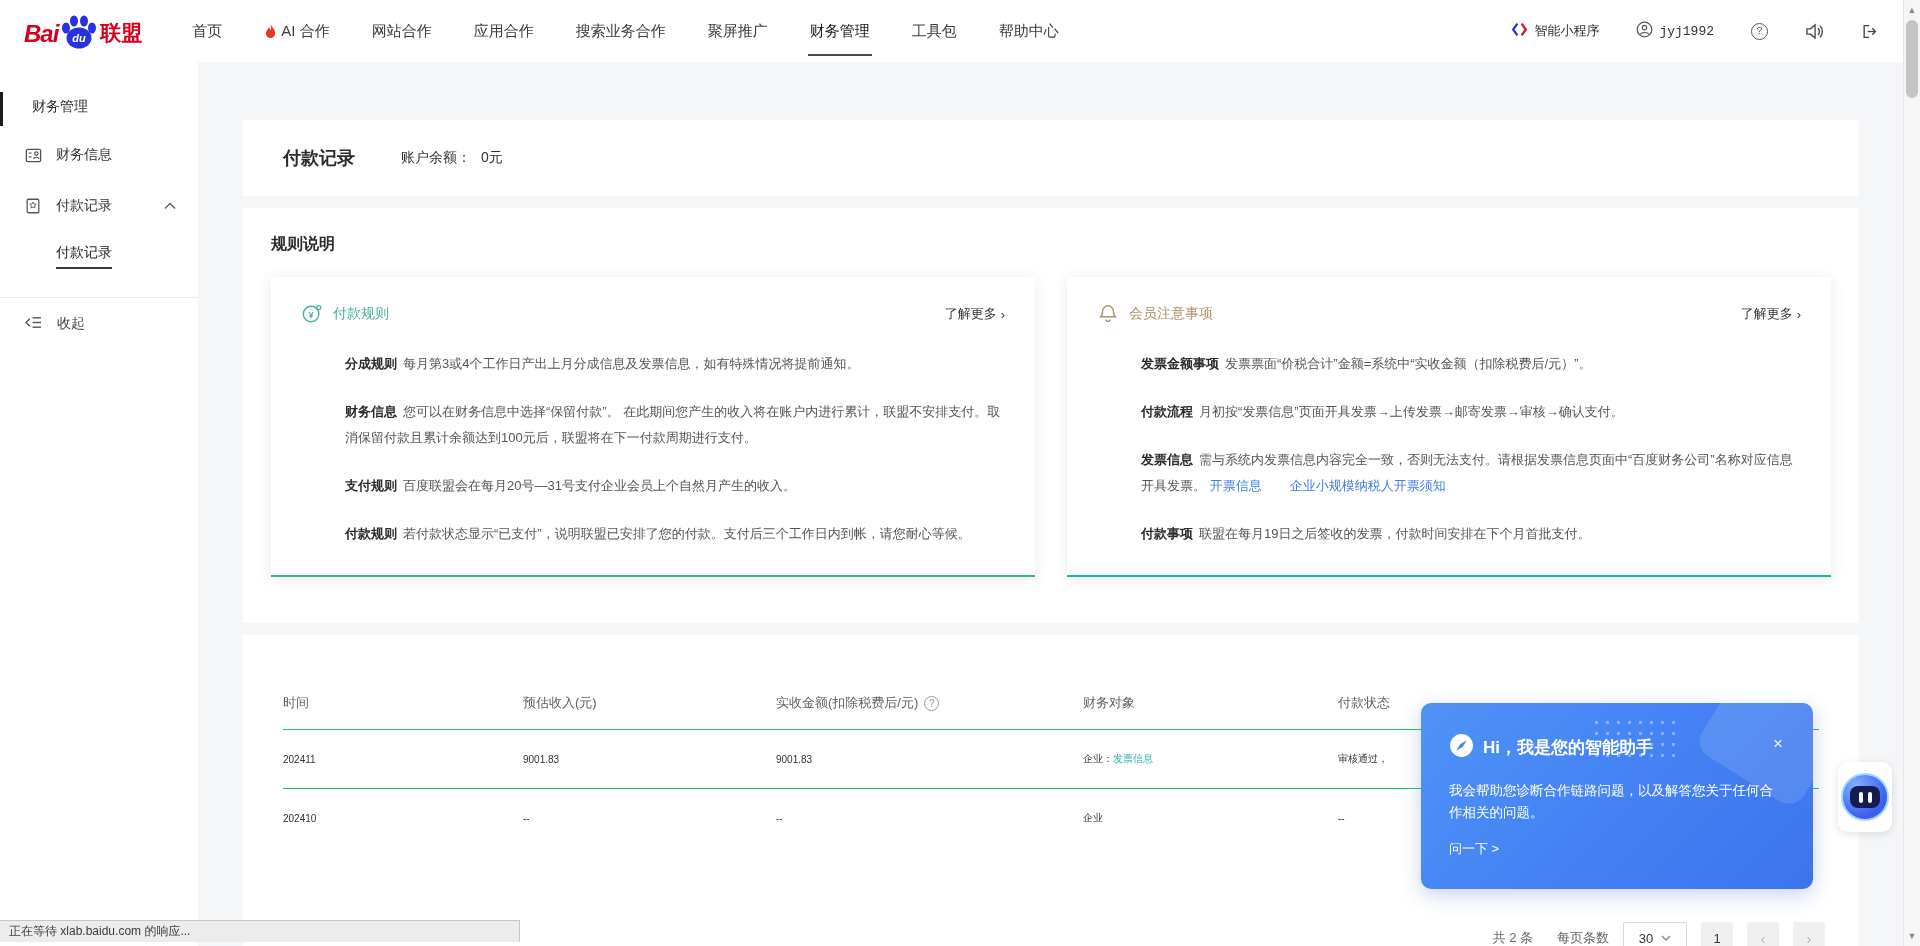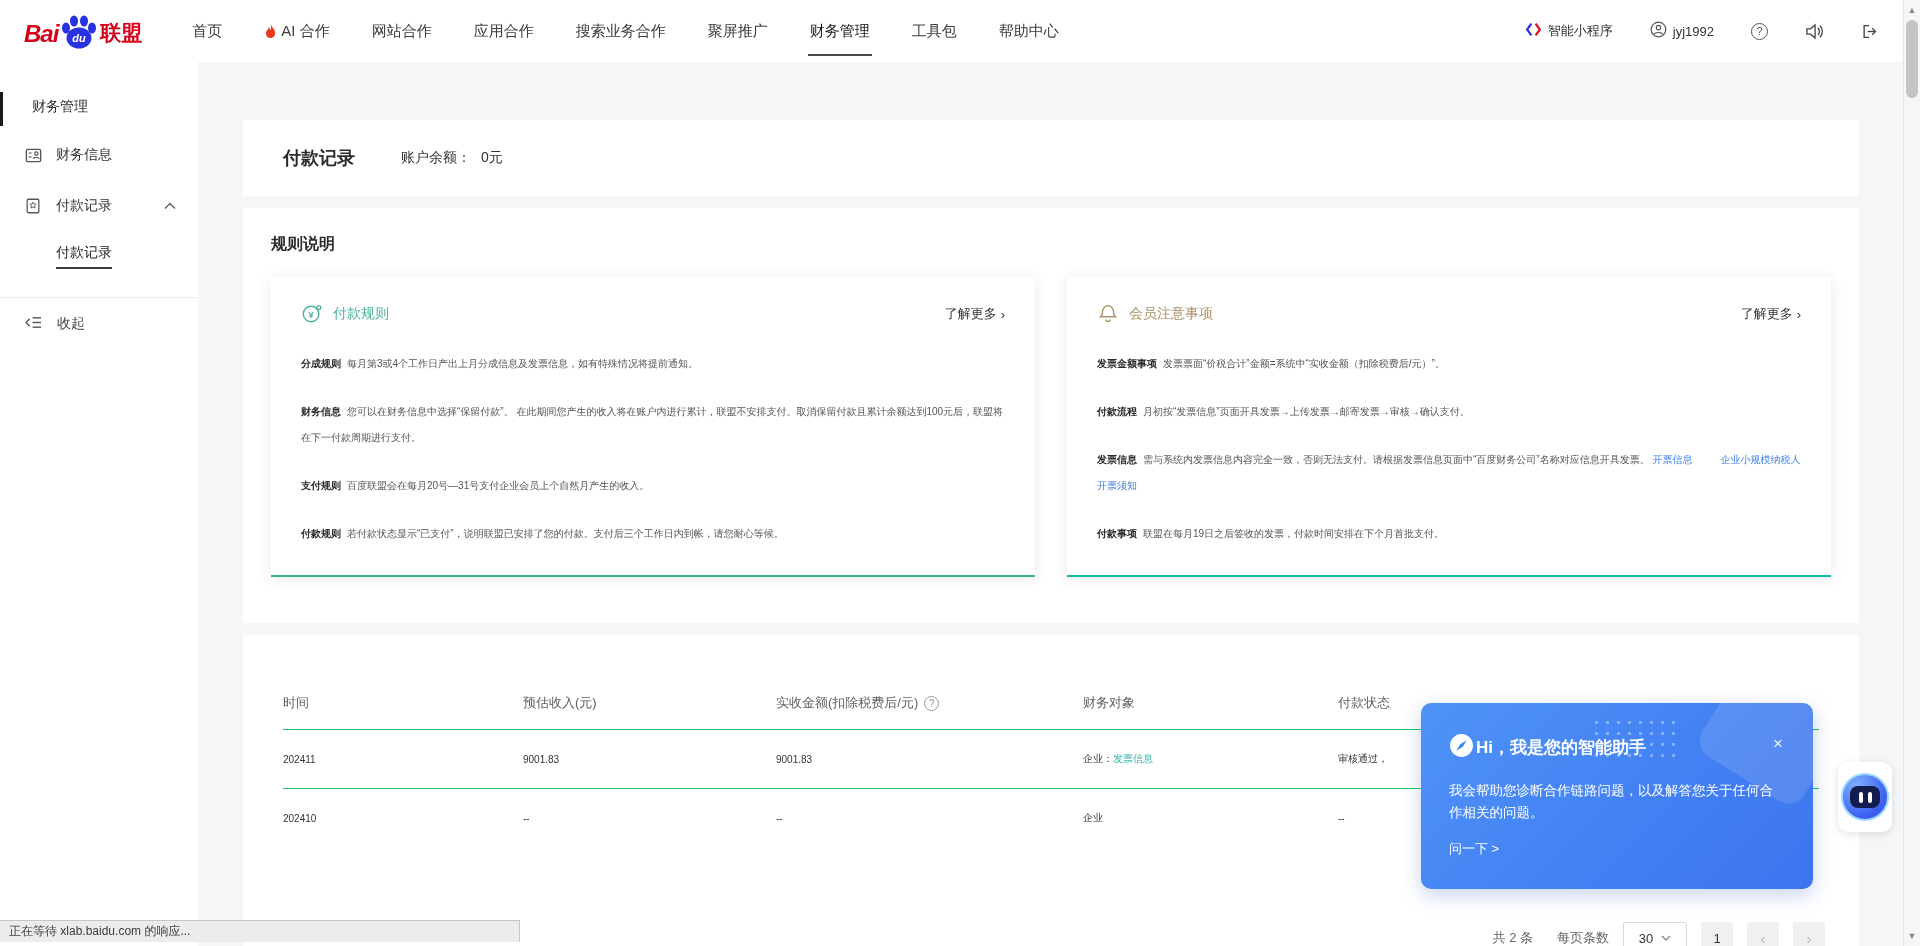--- a/index.html
+++ b/index.html
@@ -24,21 +24,21 @@
   .nav-item {
     position:relative; height:62px; display:flex; align-items:center;
     padding:0 2px; margin-right:38px; font-size:15px; color:#3c3c3c; cursor:pointer;
     white-space:nowrap;
   }
   .nav-item.active { color:#1a1a1a; }
   .nav-item.active::after {
     content:""; position:absolute; left:0; right:0; bottom:6px; height:2px; background:#4a4a4a;
   }
   .nav-item .flame { margin-right:4px; display:inline-flex; }
-  .nav-right { margin-left:auto; display:flex; align-items:center; gap:37px; }
+  .nav-right { margin-left:auto; display:flex; align-items:center; gap:37px;font-family:Liberation Mono, monospace; }
   .nav-right .entry { display:flex; align-items:center; gap:6px; font-size:13px; color:#333; cursor:pointer; white-space:nowrap; }
   .icon-btn { display:inline-flex; align-items:center; justify-content:center; cursor:pointer; }
   .help-circle {
     width:17px; height:17px; border:1.4px solid #555; border-radius:50%;
     font-size:11px; color:#555; display:inline-flex; align-items:center; justify-content:center;
   }
 
   
   .sidebar {
     position:absolute; top:62px; left:0; width:198px; bottom:0;
@@ -83,21 +83,21 @@
   }
   .rule-box.green { border-bottom:2px solid #3fae97; }
   .rule-box.gold { border-bottom:2px solid #14b8a6; }
   .rule-head { display:flex; align-items:center; margin-bottom:26px; }
   .rule-head .r-icon { display:inline-flex; margin-right:10px; }
   .rule-head .r-title { font-size:14px; }
   .rule-box.green .r-title { color:#44b29c; }
   .rule-box.gold .r-title { color:#ab9268; }
   .more-link { margin-left:auto; font-size:13px; color:#333; cursor:pointer; display:flex; align-items:center; gap:4px; }
   .more-link .chev { font-size:13px; color:#333; }
-  .rule-p { margin-top:22px; font-size:10px; line-height:26px; color:#555; }
+  .rule-p { margin-top:22px; font-size:13px; line-height:26px; color:#555;margin-left:44px; }
   .rule-p b { color:#2b2b2b; font-weight:700; margin-right:6px; }
   .rule-p a { color:#3f7ee8; text-decoration:none; margin-right:28px; cursor:pointer; }
 
   
   .table-card { margin-top:12px; height:340px; padding:0 40px; position:relative; }
   .t-row {
     display:grid; grid-template-columns:240px 253px 307px 255px 1fr;
     align-items:center;
   }
   .t-head { padding-top:42px; height:94px; font-size:13px; color:#5f5f5f; }
@@ -130,21 +130,21 @@
   }
   .assistant::before {
     content:""; position:absolute; top:14px; left:170px; width:90px; height:40px;
     background-image:radial-gradient(rgba(255,255,255,.35) 1.5px, transparent 1.6px);
     background-size:11px 11px;
   }
   .assistant::after {
     content:""; position:absolute; top:-26px; right:-20px; width:120px; height:110px;
     background:rgba(255,255,255,.12); transform:rotate(32deg); border-radius:18px;
   }
-  .assistant .a-head { display:flex; align-items:center; gap:2px; position:relative; z-index:2; }
+  .assistant .a-head { display:flex; align-items:center; gap:9px; position:relative; z-index:2; }
   .assistant .a-title { font-size:17px; font-weight:700; }
   .assistant .a-close {
     position:absolute; right:2px; top:2px; font-size:17px; color:#eaf1ff; cursor:pointer; z-index:3;
     line-height:1;
   }
   .assistant .a-body { margin-top:18px; font-size:13.5px; line-height:22px; position:relative; z-index:2; }
   .assistant .a-cta { margin-top:16px; font-size:13px; cursor:pointer; position:relative; z-index:2; }
   .assistant .a-arrow {
     position:absolute; right:-11px; top:80px; width:0; height:0; z-index:2;
     border-top:10px solid transparent; border-bottom:10px solid transparent; border-left:12px solid #3e79f0;

